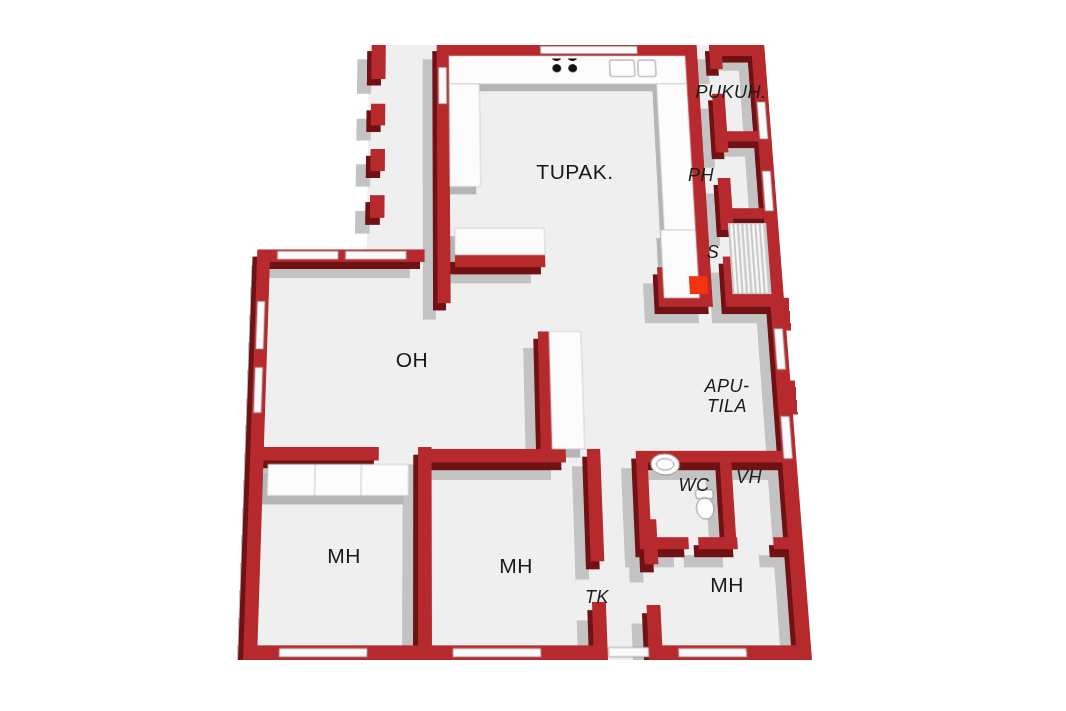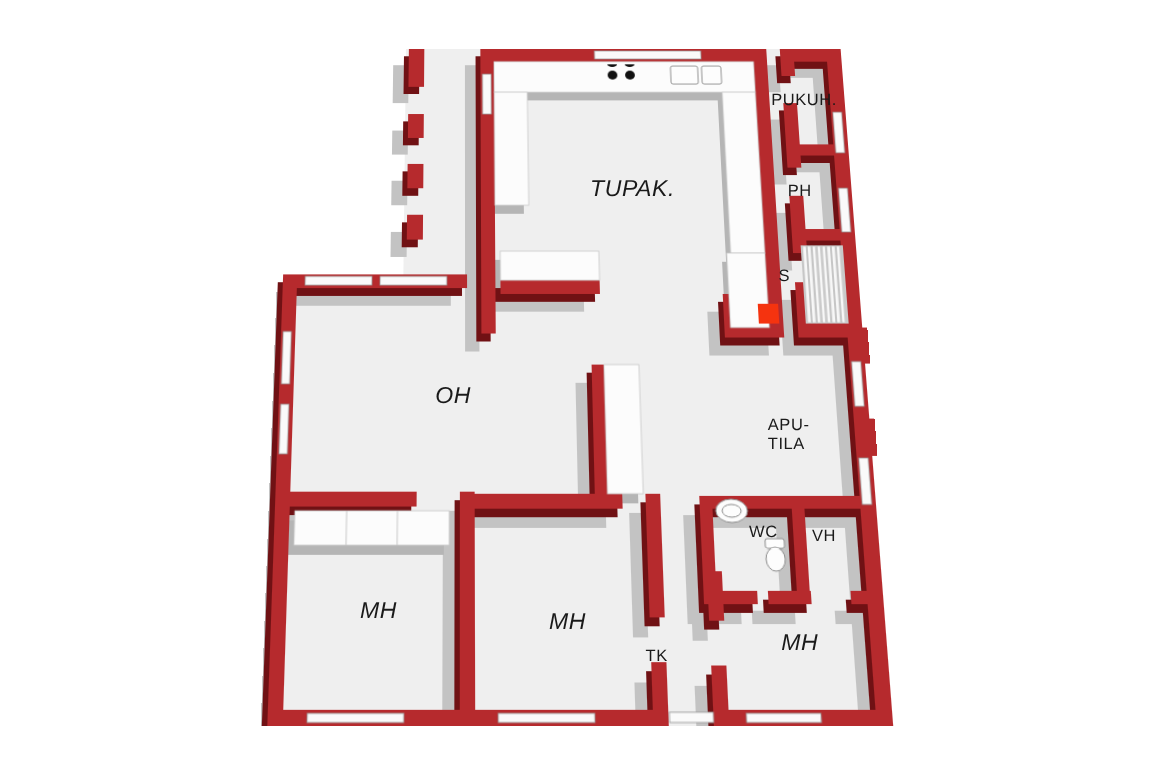--- a/index.html
+++ b/index.html
@@ -27,23 +27,23 @@
   
   .labels{position:absolute;inset:0;pointer-events:none;}
   .lbl{
     position:absolute;
     transform:translate(-50%,-50%);
     color:var(--label-text,#1a1a1a);
     letter-spacing:.5px;
     white-space:nowrap;
     line-height:1.12;
   }
-  .lbl-lg{font-size:21px;font-style:italic;}
-  .lbl-md{font-size:15px;}
-  .lbl-apu{white-space:normal;width:58px;}
+  .lbl-lg{font-size:21px;}
+  .lbl-md{font-size:18px;font-style:italic;}
+  .lbl-apu{white-space:normal;width:58px;text-align:center;}
 
   
   .floor      {fill:var(--floor,#efefef);}
   .shadow     {fill:var(--wall-shadow,#c3c3c3);}
   .furn-side  {fill:var(--furniture-side,#b5b5b5);}
   .wall-side  {fill:var(--wall-side,#701114);}
   .wall-top   {fill:var(--wall-top,#b62a2d);}
   .win        {fill:var(--window,#fafafa);stroke:#9a9a9a;stroke-width:.8;}
   .furn       {fill:var(--furniture-top,#fcfcfc);stroke:#c9c9c9;stroke-width:.8;}
   .fixture    {fill:#fdfdfd;stroke:#909090;stroke-width:1;}
@@ -179,24 +179,24 @@
           <rect class="fixture" x="468" y="500" width="18" height="9" rx="2"></rect>
           <ellipse class="fixture" cx="477" cy="519" rx="9" ry="11"></ellipse>
         </g>
       </svg>
     </div>
   </div>
 
   <div class="labels">
     <div class="lbl lbl-lg" style="left:575px;top:172px">TUPAK.</div>
     <div class="lbl lbl-md" style="left:731px;top:92px">PUKUH.</div>
-    <div class="lbl lbl-md" style="left:727px;top:175px">PH</div>
+    <div class="lbl lbl-md" style="left:701px;top:175px">PH</div>
     <div class="lbl lbl-md" style="left:713px;top:252px">S</div>
     <div class="lbl lbl-lg" style="left:412px;top:360px">OH</div>
     <div class="lbl lbl-md lbl-apu" style="left:727px;top:396px">APU-TILA</div>
     <div class="lbl lbl-md" style="left:694px;top:485px">WC</div>
-    <div class="lbl lbl-md" style="left:749px;top:488px">VH</div>
+    <div class="lbl lbl-md" style="left:749px;top:477px">VH</div>
     <div class="lbl lbl-lg" style="left:344px;top:556px">MH</div>
     <div class="lbl lbl-lg" style="left:516px;top:566px">MH</div>
     <div class="lbl lbl-md" style="left:597px;top:597px">TK</div>
     <div class="lbl lbl-lg" style="left:727px;top:585px">MH</div>
   </div>
 </div>
 
 </body></html>

